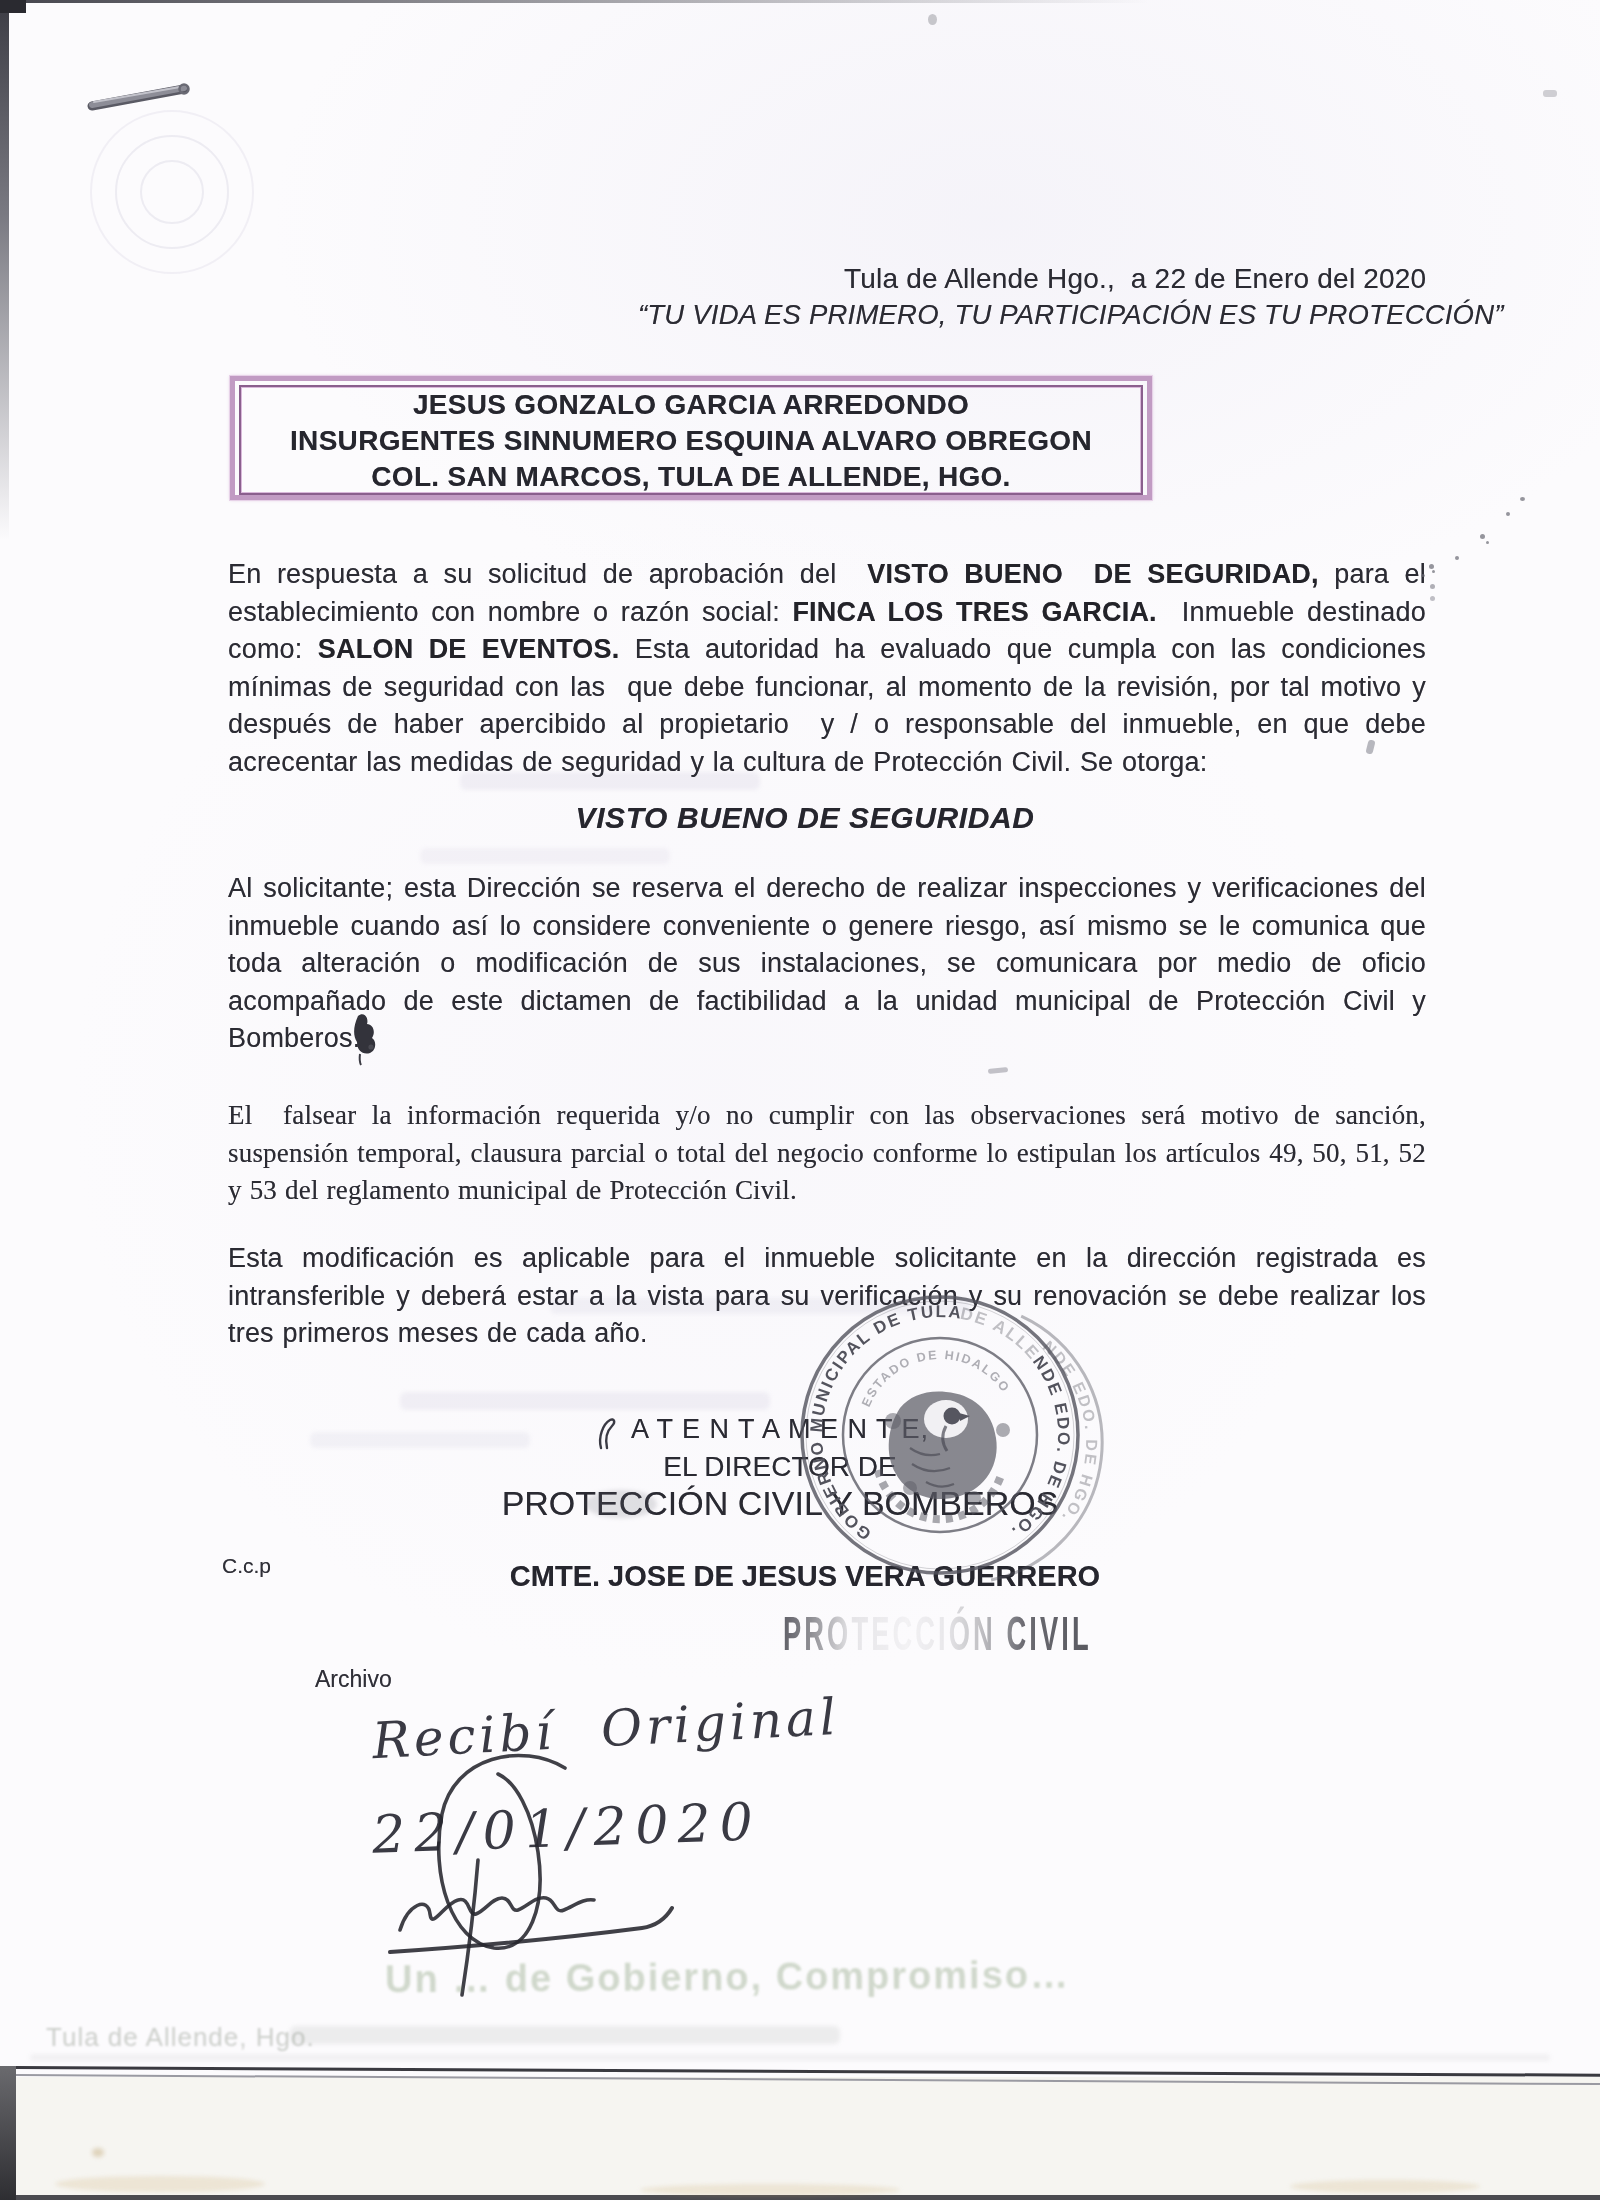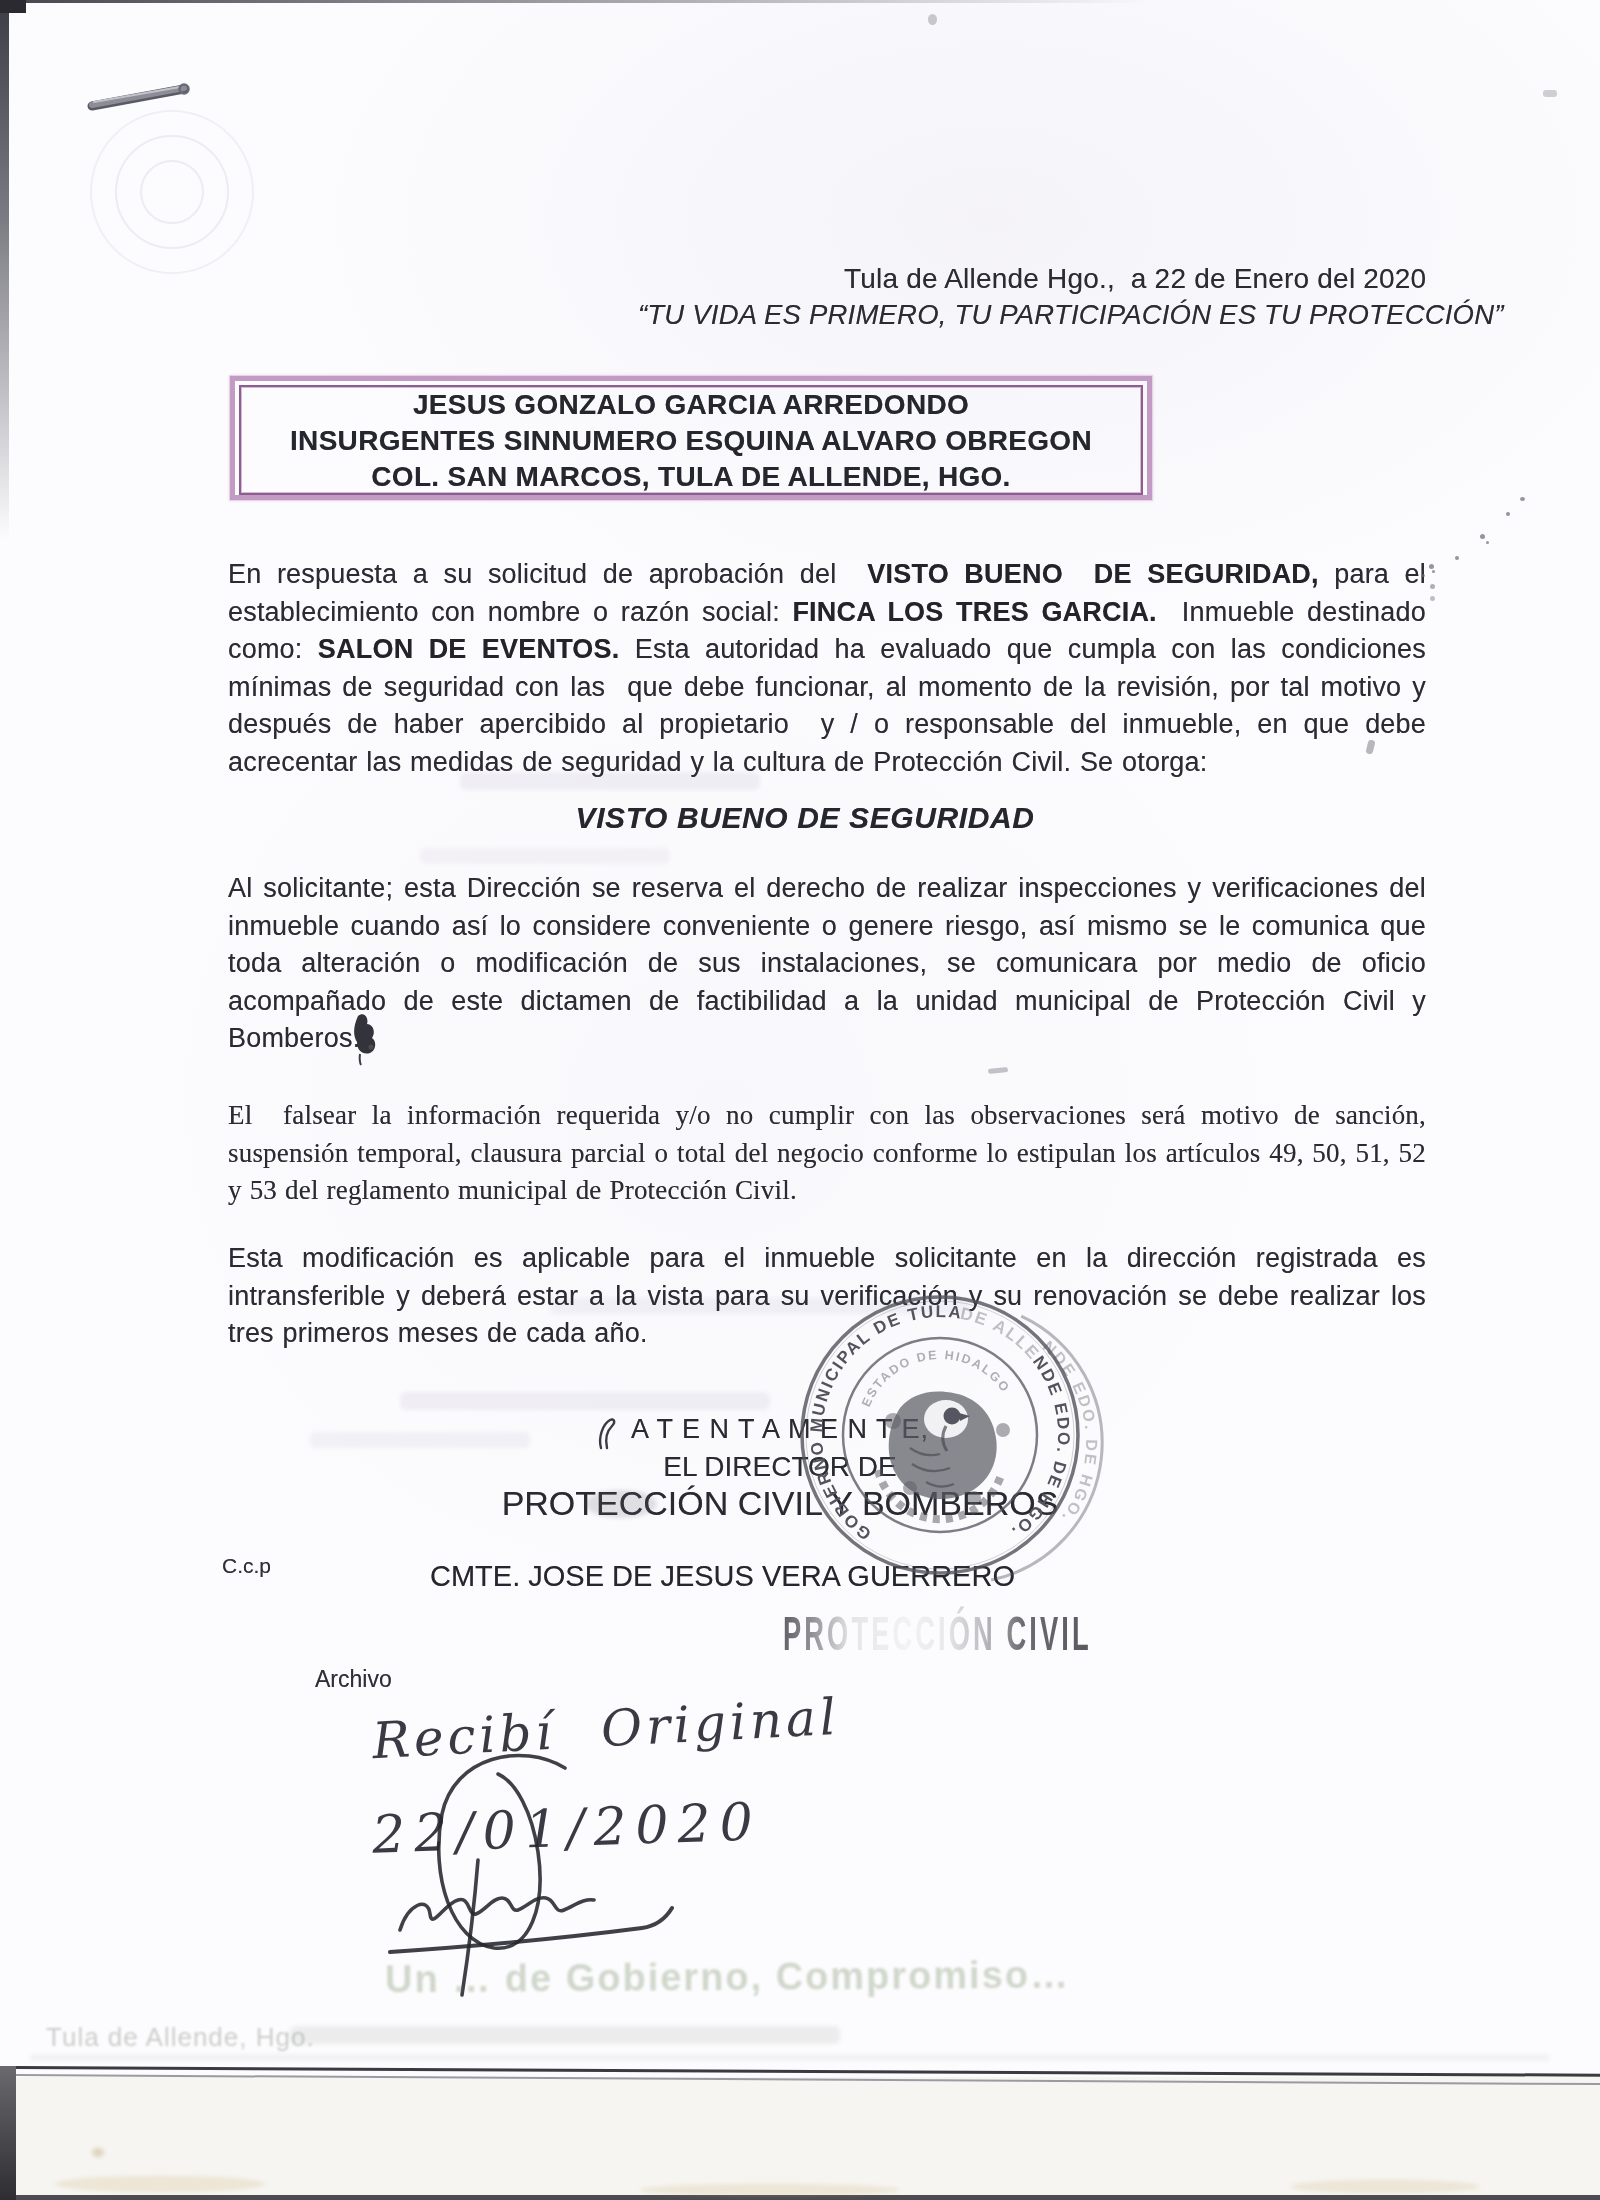--- a/index.html
+++ b/index.html
@@ -28,21 +28,21 @@
         letter-spacing:.2px;word-spacing:1px;color:#2b2b33;}
   .para .b{font-weight:bold;color:#232329;margin-top:14px;}
   .p1{top:556px;} .p2{top:870px;} .p3{top:1097px;font-family:Liberation Serif, serif;} .p4{top:1240px;}
   .doc-title{left:180px;top:801px;width:1250px;text-align:center;font-size:30px;
         font-weight:bold;font-style:italic;letter-spacing:.6px;color:#26262e;}
   
   .sig-block{left:430px;top:1392px;width:700px;text-align:center;line-height:37px;color:#2a2a32;margin-top:19px;}
   .sig-l1{font-size:27px;letter-spacing:1px;}
   .sig-l2{font-size:28px;}
   .sig-l3{font-size:34px;}
-  .sig-name{left:430px;top:1560px;width:750px;text-align:left;font-size:29px;font-weight:normal;color:#26262e;}
+  .sig-name{left:430px;top:1560px;width:750px;text-align:center;font-size:29px;font-weight:bold;color:#26262e;}
   
   .faded-stamp{
     left:783px;top:1606px;font-size:44px;font-weight:bold;letter-spacing:5px;color:#46464e;
     transform:scaleX(.62) scaleY(1.1);transform-origin:left top;filter:blur(.4px);
     -webkit-mask-image:linear-gradient(90deg,rgba(0,0,0,.85) 0%,rgba(0,0,0,.6) 9%,rgba(0,0,0,.12) 22%,rgba(0,0,0,.05) 40%,rgba(0,0,0,.1) 52%,rgba(0,0,0,.32) 64%,rgba(0,0,0,.8) 78%,rgba(0,0,0,.9) 100%);
     mask-image:linear-gradient(90deg,rgba(0,0,0,.85) 0%,rgba(0,0,0,.6) 9%,rgba(0,0,0,.12) 22%,rgba(0,0,0,.05) 40%,rgba(0,0,0,.1) 52%,rgba(0,0,0,.32) 64%,rgba(0,0,0,.8) 78%,rgba(0,0,0,.9) 100%);
   }
   
   .ccp{left:222px;top:1554px;font-size:21px;color:#2f2f37;}
   .archivo{left:315px;top:1666px;font-size:23px;color:#2f2f37;}

